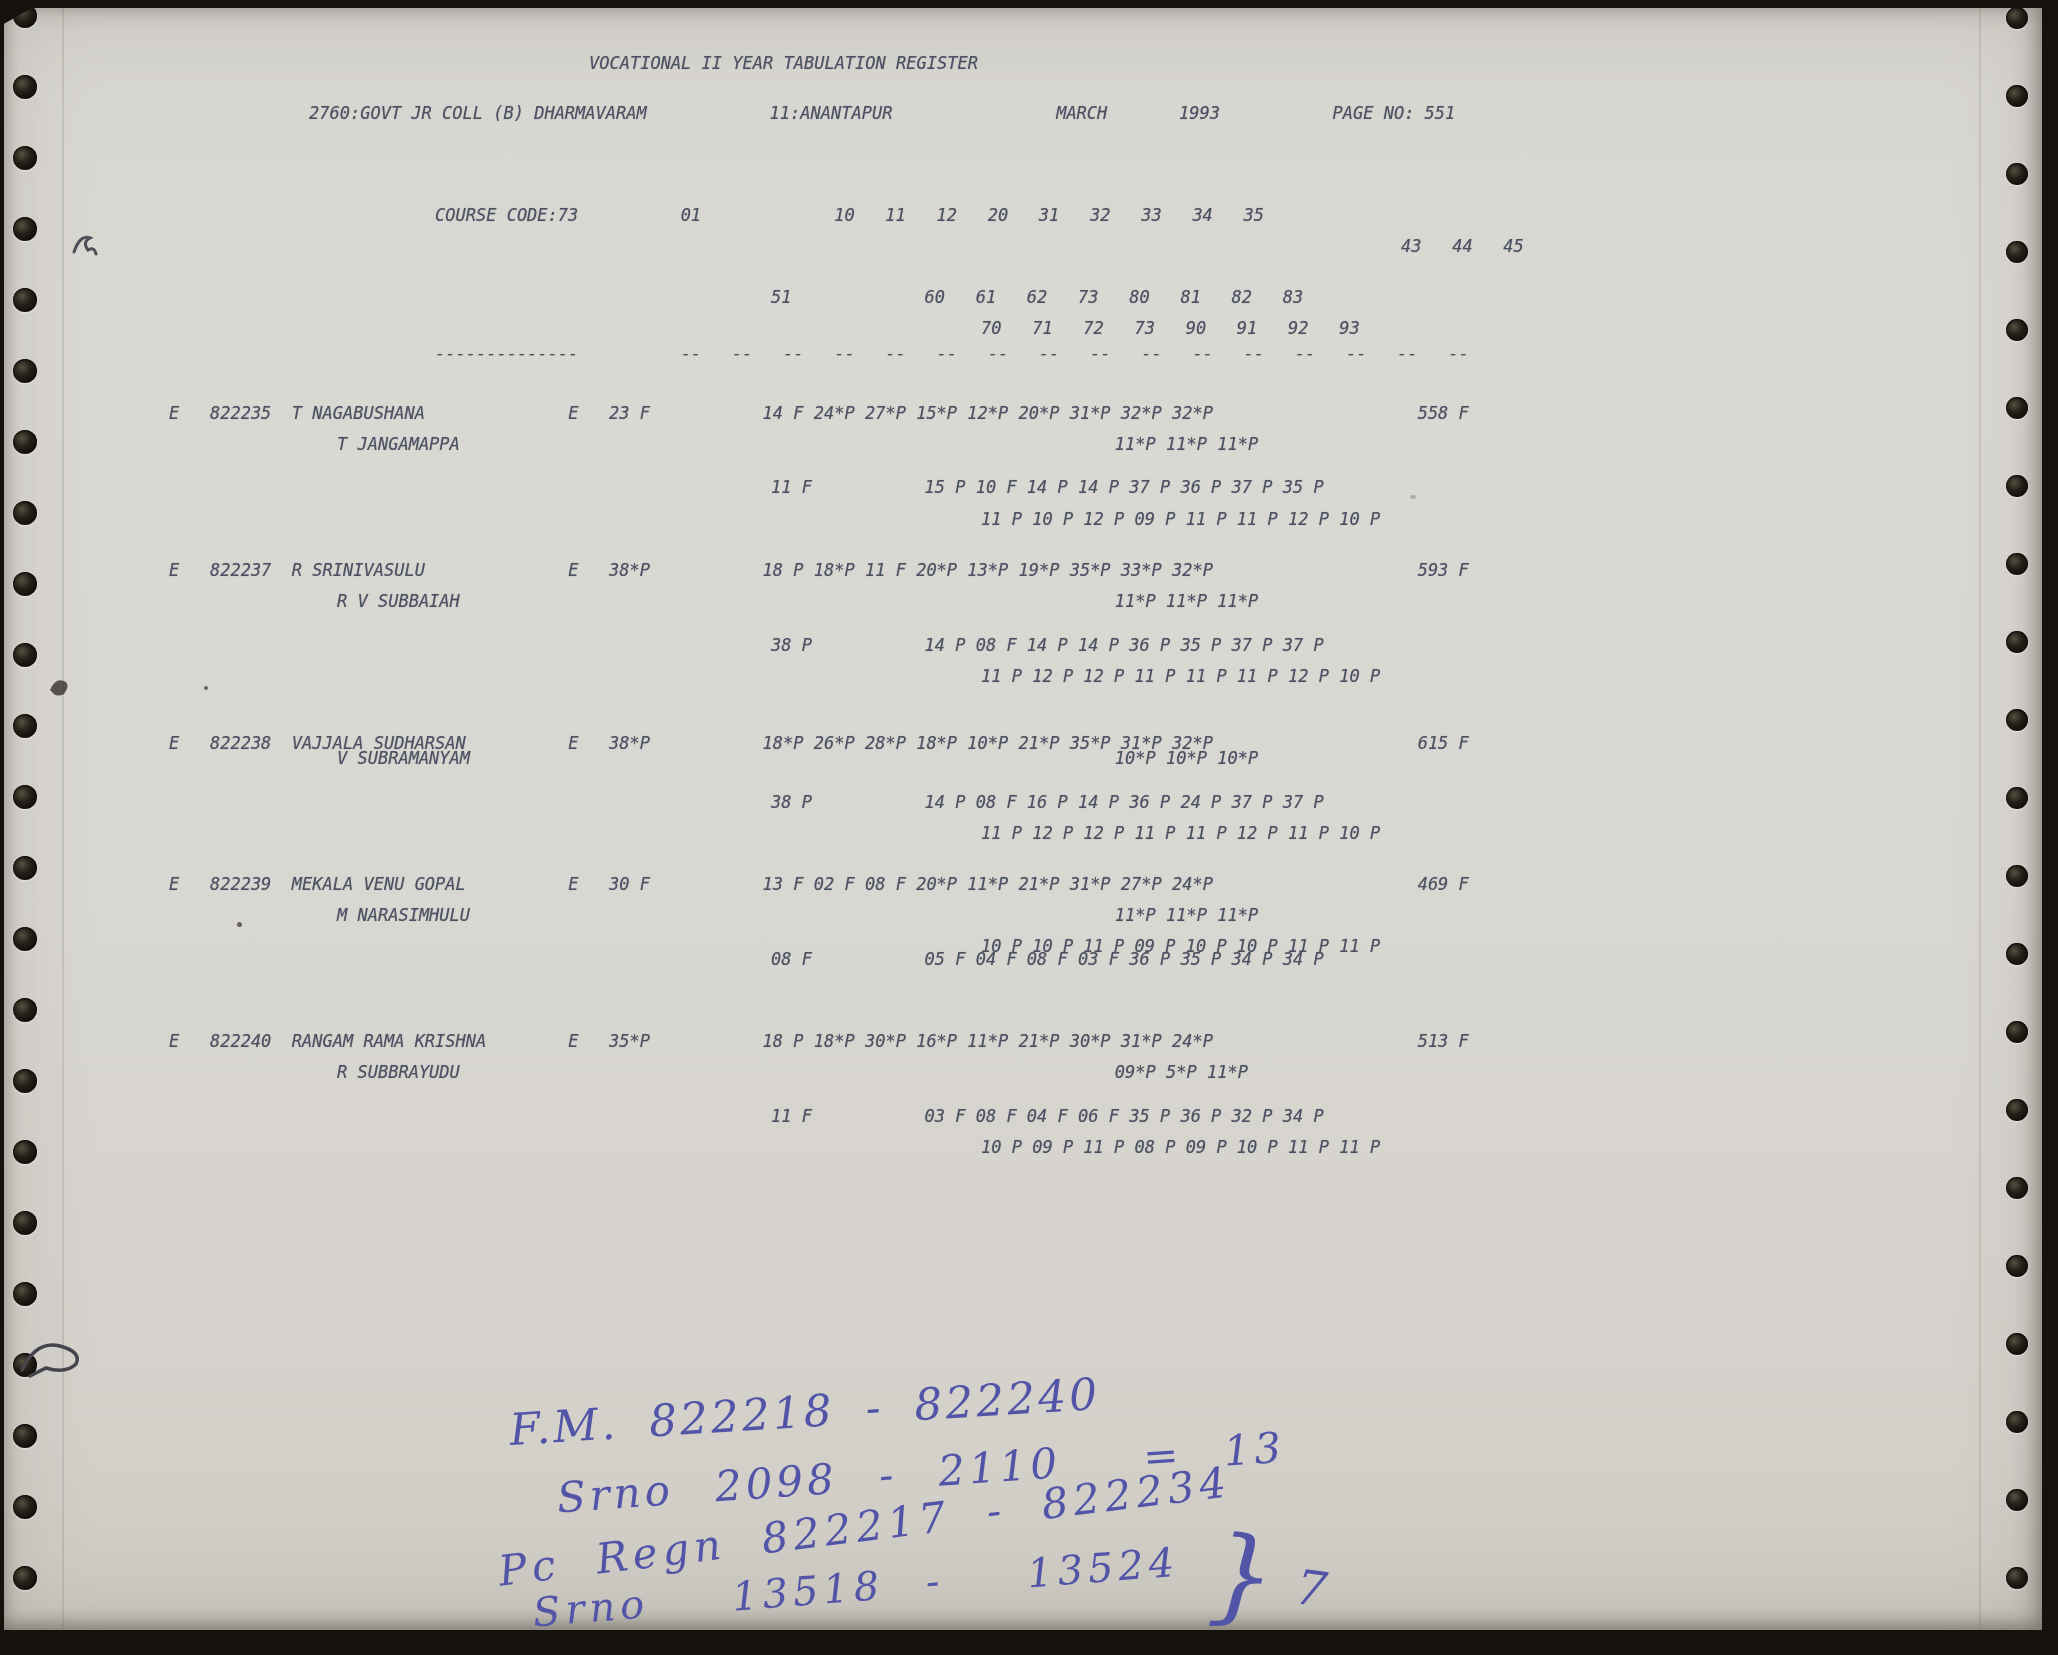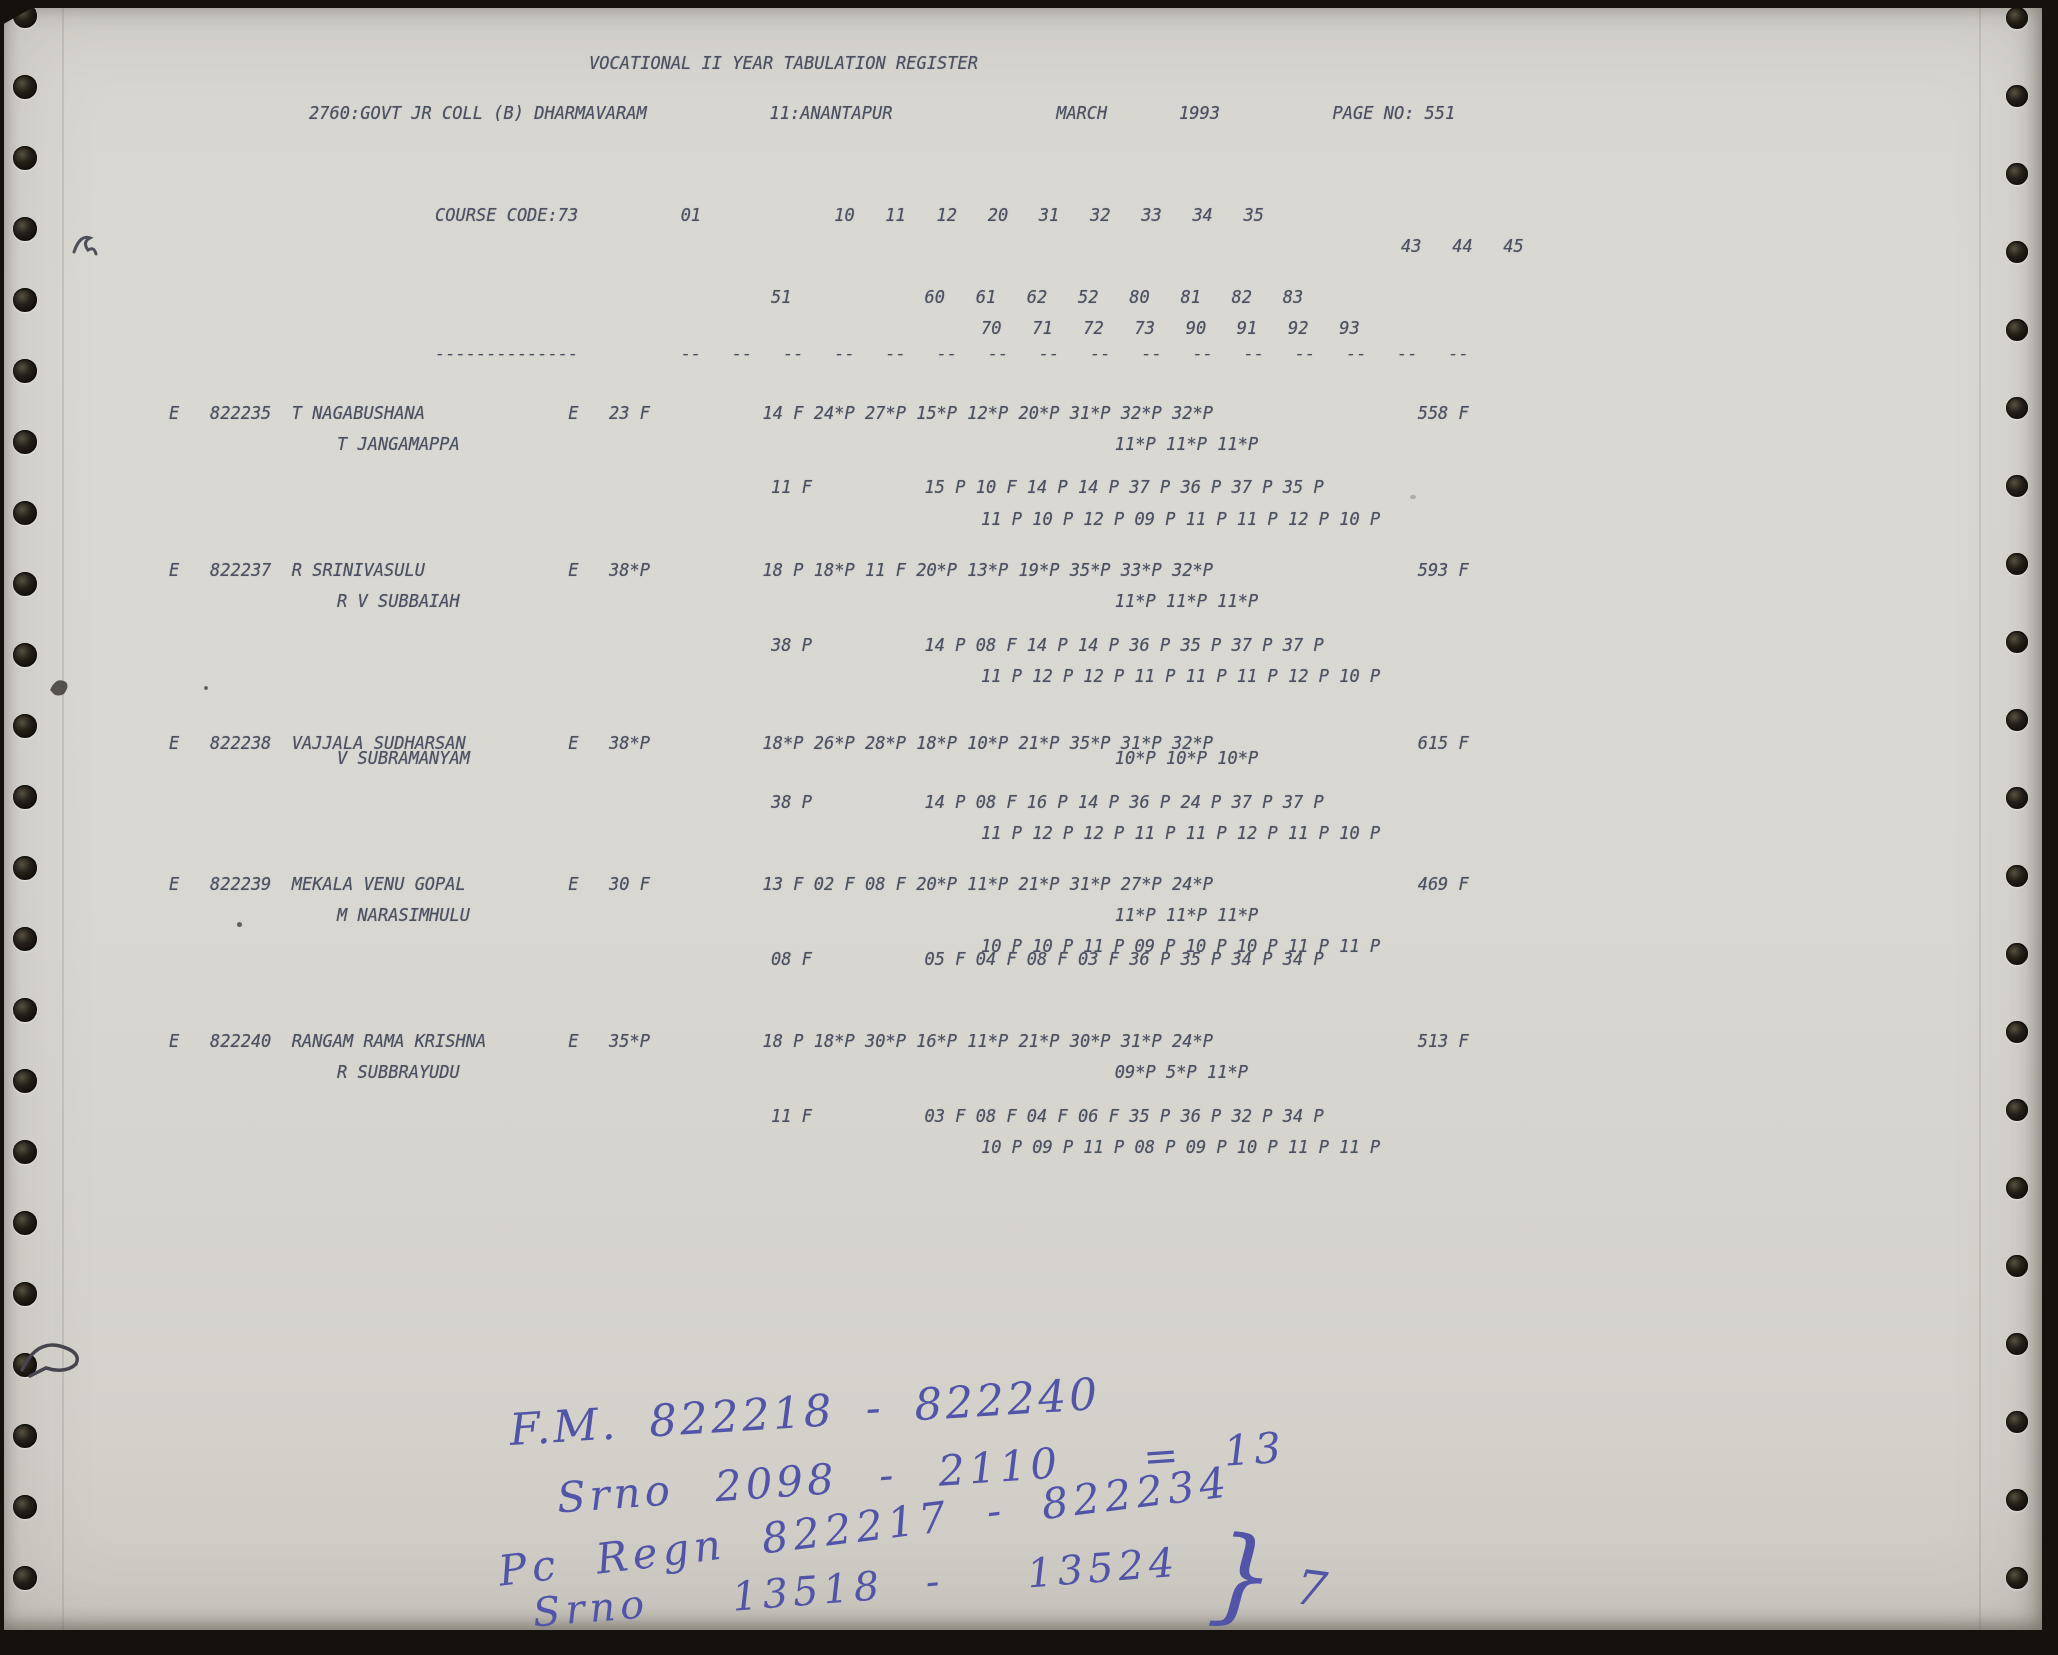--- a/index.html
+++ b/index.html
@@ -34,21 +34,21 @@
 <div class="scene">
   <div class="paper">
     <div class="tractor-crease" style="left:58px"></div>
     <div class="tractor-crease" style="left:1975px"></div>
 
     <div id="print-layer">
         <div class="pl" style="left: 585px; top: 44px;">VOCATIONAL II YEAR TABULATION REGISTER</div>
         <div class="pl" style="left: 305px; top: 94px;">2760:GOVT JR COLL (B) DHARMAVARAM            11:ANANTAPUR                MARCH       1993           PAGE NO: 551</div>
         <div class="pl" style="left: 431px; top: 196px;">COURSE CODE:73          01             10   11   12   20   31   32   33   34   35</div>
         <div class="pl" style="left: 1397px; top: 227px;">43   44   45</div>
-        <div class="pl" style="left: 767px; top: 278px;">51             60   61   62   52   80   81   82   83</div>
+        <div class="pl" style="left: 767px; top: 278px;">51             60   61   62   73   80   81   82   83</div>
         <div class="pl" style="left: 977px; top: 309px;">70   71   72   73   90   91   92   93</div>
         <div class="pl" style="left: 431px; top: 334px;">--------------          --   --   --   --   --   --   --   --   --   --   --   --   --   --   --   --</div>
         <div class="pl" style="left: 165px; top: 394px;">E   822235  T NAGABUSHANA              E   23 F           14 F 24*P 27*P 15*P 12*P 20*P 31*P 32*P 32*P                    558 F</div>
         <div class="pl" style="left: 333px; top: 425px;">T JANGAMAPPA                                                                11*P 11*P 11*P</div>
         <div class="pl" style="left: 767px; top: 468px;">11 F           15 P 10 F 14 P 14 P 37 P 36 P 37 P 35 P</div>
         <div class="pl" style="left: 977px; top: 500px;">11 P 10 P 12 P 09 P 11 P 11 P 12 P 10 P</div>
         <div class="pl" style="left: 165px; top: 551px;">E   822237  R SRINIVASULU              E   38*P           18 P 18*P 11 F 20*P 13*P 19*P 35*P 33*P 32*P                    593 F</div>
         <div class="pl" style="left: 333px; top: 582px;">R V SUBBAIAH                                                                11*P 11*P 11*P</div>
         <div class="pl" style="left: 767px; top: 626px;">38 P           14 P 08 F 14 P 14 P 36 P 35 P 37 P 37 P</div>
         <div class="pl" style="left: 977px; top: 657px;">11 P 12 P 12 P 11 P 11 P 11 P 12 P 10 P</div>

